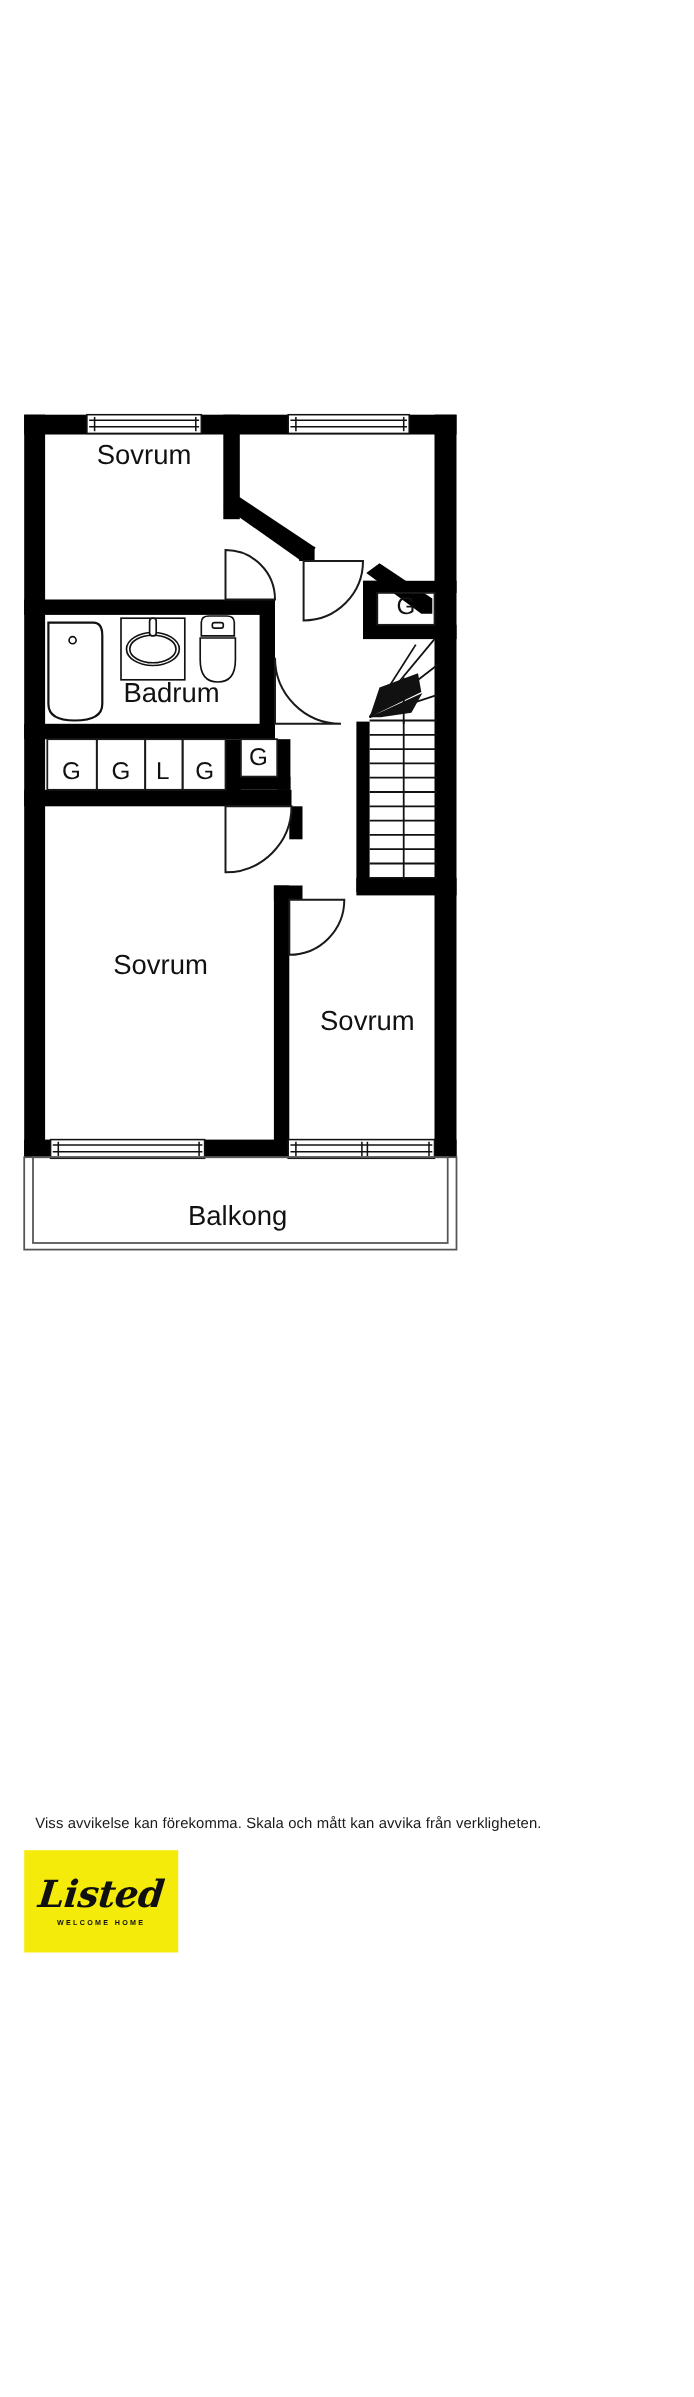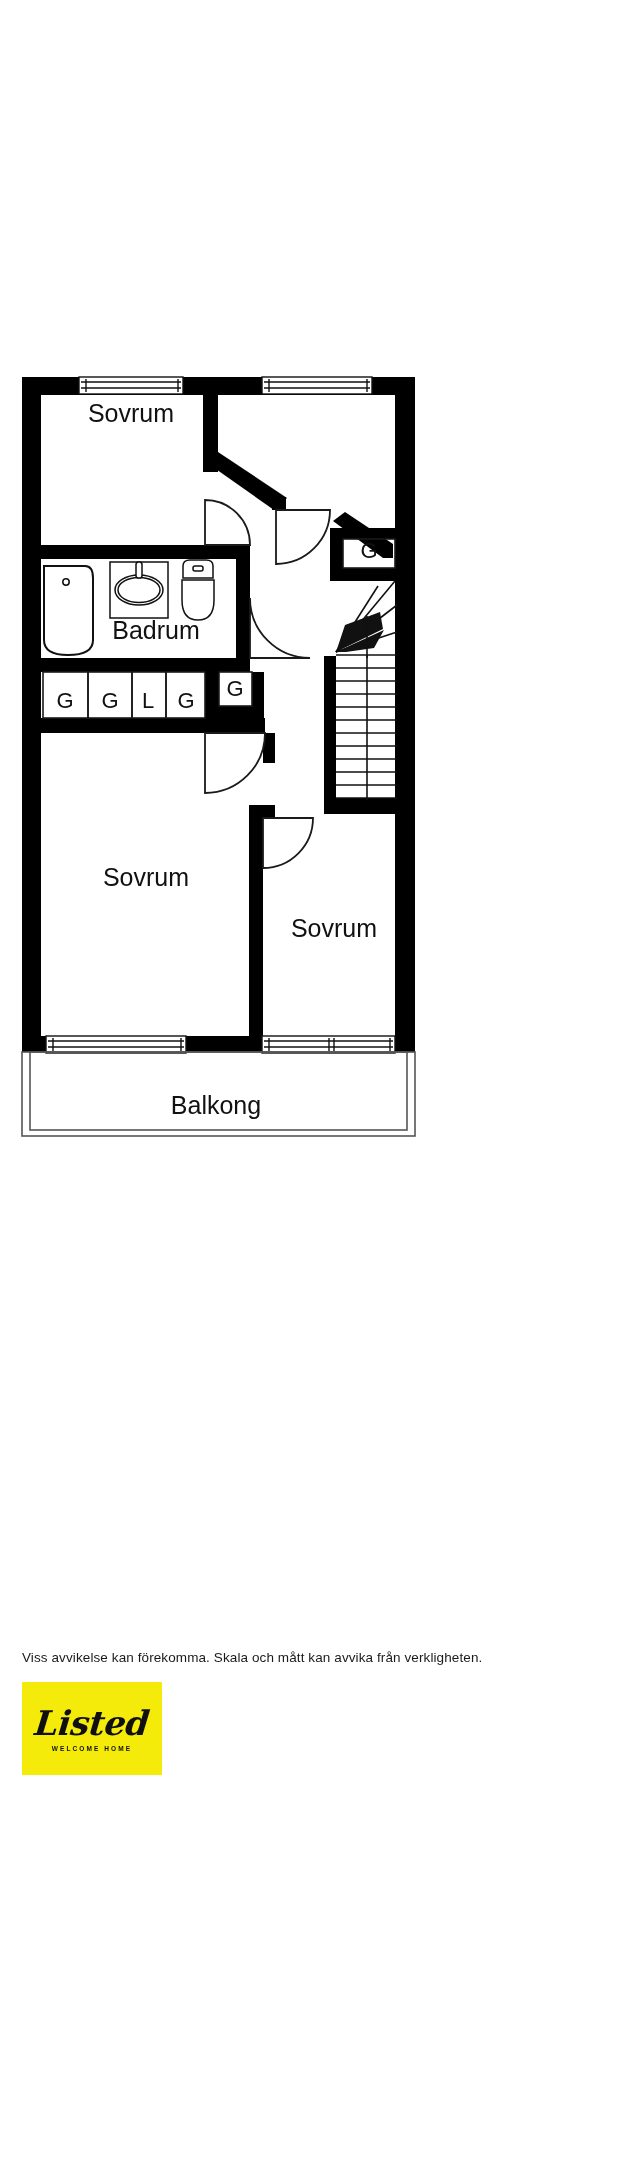--- a/index.html
+++ b/index.html
@@ -77,21 +77,21 @@
     stroke: #111111;
     stroke-width: 1.4;
   }
   .window-bar {
     stroke: #111111;
     stroke-width: 1.4;
   }
 
   #disclaimer {
     position: absolute;
-    left: 22px;
+    left: 32px;
     top: 1650px;
     width: 590px;
     font-size: 13.5px;
     color: #1a1a1a;
     font-family: "Liberation Sans", sans-serif;
     letter-spacing: 0.1px;
     white-space: nowrap;
   }
   #logo-box {
     position: absolute;

